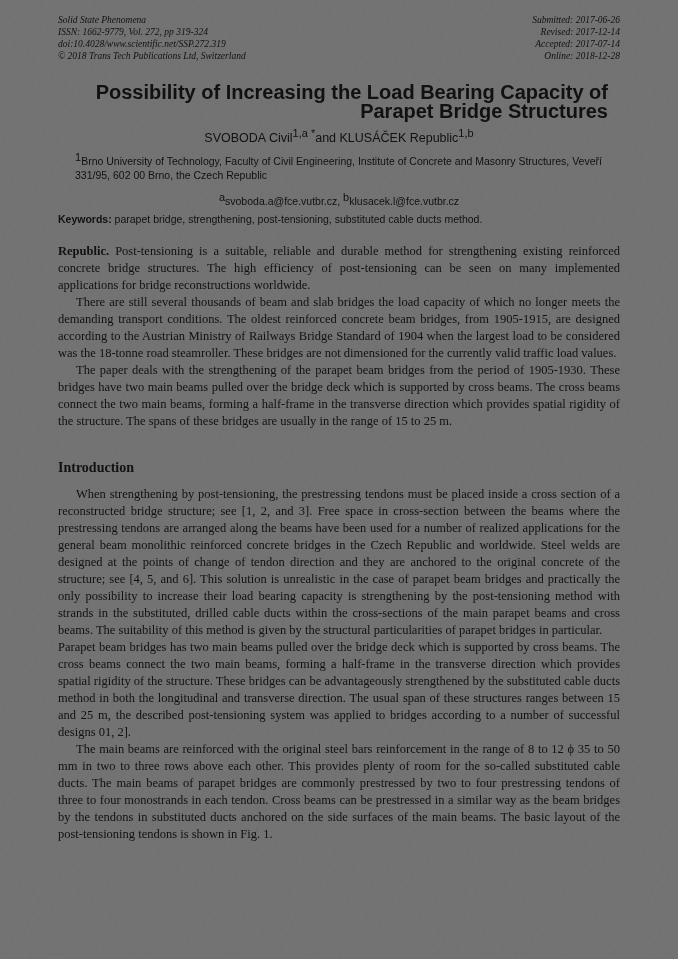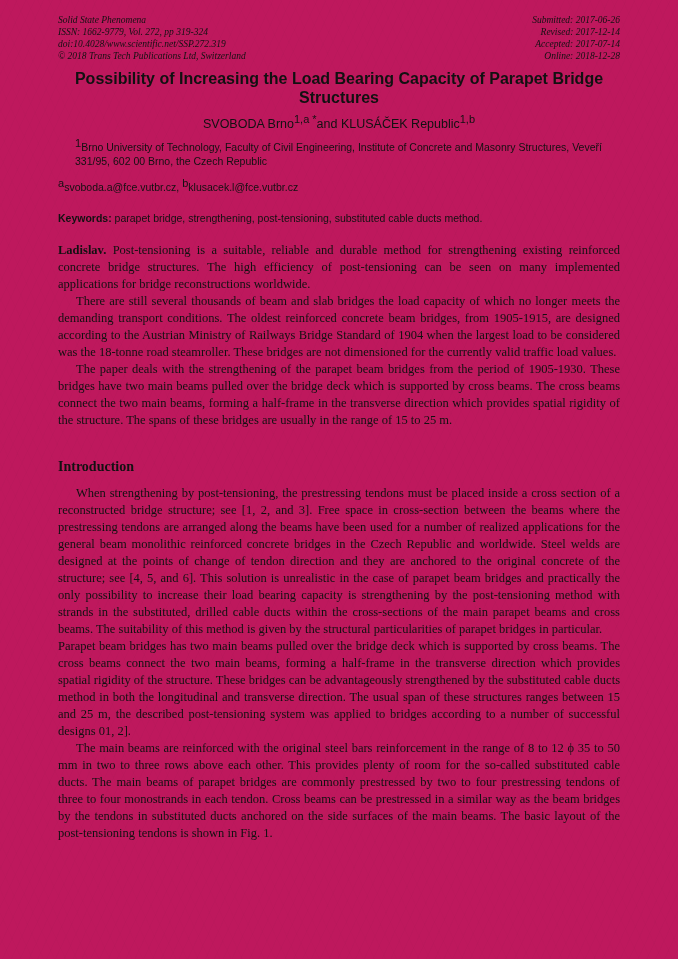--- a/index.html
+++ b/index.html
@@ -1,20 +1,20 @@
 <!DOCTYPE html>
 <html><head>
 <meta charset="utf-8">
 <style>
   * { margin: 0; padding: 0; box-sizing: border-box; }
   html, body { background: #e8e8e8; }
   .page {
     width: 678px;
     height: 959px;
-    background: #be185d;
+    background: #737373;
     position: relative;
     overflow: hidden;
     font-family: "Liberation Serif", "DejaVu Serif", serif;
     color: #111111;
   }
   
   .page::before {
     content: "";
     position: absolute;
     inset: 0;
@@ -32,25 +32,25 @@
     display: flex;
     justify-content: space-between;
     font-style: italic;
     font-size: 9.5px;
     line-height: 12px;
   }
   .pub-header .right { text-align: right; }
   .pub-header div span { display: block; }
   
   .title {
-    margin-top: 7px;
-    text-align: center;
+    margin-top: 21px;
+    text-align: right;
     font-family: "Liberation Sans", "DejaVu Sans", sans-serif;
     font-weight: bold;
-    font-size: 16px;
+    font-size: 20px;
     line-height: 19px;
     padding: 0 12px;
   }
   .authors {
     margin-top: 9px;
     text-align: center;
     font-family: "Liberation Sans", "DejaVu Sans", sans-serif;
     font-size: 12.5px;
     line-height: 17px;
   }
@@ -64,27 +64,27 @@
     text-align: left;
     font-family: "Liberation Sans", "DejaVu Sans", sans-serif;
     font-size: 10.5px;
     line-height: 14px;
     max-width: 528px;
     margin-left: auto;
     margin-right: auto;
   }
   .emails {
     margin-top: 12px;
-    text-align: left;
+    text-align: center;
     font-family: "Liberation Sans", "DejaVu Sans", sans-serif;
     font-size: 10.5px;
     line-height: 14px;
   }
   .keywords {
-    margin-top: 17px;
+    margin-top: 4px;
     font-family: "Liberation Sans", "DejaVu Sans", sans-serif;
     font-size: 10.5px;
     line-height: 14px;
   }
   .keywords .kw-label { font-weight: bold; }
   
   .body-p {
     font-size: 12.5px;
     line-height: 17px;
     text-align: justify;
@@ -116,30 +116,30 @@
       <div class="right">
         <span>Submitted: 2017-06-26</span>
         <span>Revised: 2017-12-14</span>
         <span>Accepted: 2017-07-14</span>
         <span>Online: 2018-12-28</span>
       </div>
     </div>
 
     <h1 class="title">Possibility of Increasing the Load Bearing Capacity of Parapet Bridge Structures</h1>
 
-    <div class="authors"><span>SVOBODA Brno</span><sup>1,a *</sup><span>and KLUSÁČEK Republic</span><sup>1,b</sup></div>
+    <div class="authors"><span>SVOBODA Civil</span><sup>1,a *</sup><span>and KLUSÁČEK Republic</span><sup>1,b</sup></div>
 
     <div class="affiliation"><sup>1</sup><span>Brno University of Technology, Faculty of Civil Engineering, Institute of Concrete and Masonry Structures, Veveří 331/95, 602 00 Brno, the Czech Republic</span></div>
 
     <div class="emails"><sup>a</sup><span>svoboda.a@fce.vutbr.cz, </span><sup>b</sup><span>klusacek.l@fce.vutbr.cz</span></div>
 
     <div class="keywords"><span class="kw-label">Keywords:</span><span> parapet bridge, strengthening, post-tensioning, substituted cable ducts method.</span></div>
 
     <div class="abstract-block">
-      <p class="body-p"><span class="lead-label">Ladislav.</span><span> Post-tensioning is a suitable, reliable and durable method for strengthening existing reinforced concrete bridge structures. The high efficiency of post-tensioning can be seen on many implemented applications for bridge reconstructions worldwide.</span></p>
+      <p class="body-p"><span class="lead-label">Republic.</span><span> Post-tensioning is a suitable, reliable and durable method for strengthening existing reinforced concrete bridge structures. The high efficiency of post-tensioning can be seen on many implemented applications for bridge reconstructions worldwide.</span></p>
       <p class="body-p indent">There are still several thousands of beam and slab bridges the load capacity of which no longer meets the demanding transport conditions. The oldest reinforced concrete beam bridges, from 1905-1915, are designed according to the Austrian Ministry of Railways Bridge Standard of 1904 when the largest load to be considered was the 18-tonne road steamroller. These bridges are not dimensioned for the currently valid traffic load values.</p>
       <p class="body-p indent">The paper deals with the strengthening of the parapet beam bridges from the period of 1905-1930. These bridges have two main beams pulled over the bridge deck which is supported by cross beams. The cross beams connect the two main beams, forming a half-frame in the transverse direction which provides spatial rigidity of the structure. The spans of these bridges are usually in the range of 15 to 25 m.</p>
     </div>
 
     <h2 class="section-heading">Introduction</h2>
     <p class="body-p indent">When strengthening by post-tensioning, the prestressing tendons must be placed inside a cross section of a reconstructed bridge structure; see [1, 2, and 3]. Free space in cross-section between the beams where the prestressing tendons are arranged along the beams have been used for a number of realized applications for the general beam monolithic reinforced concrete bridges in the Czech Republic and worldwide. Steel welds are designed at the points of change of tendon direction and they are anchored to the original concrete of the structure; see [4, 5, and 6]. This solution is unrealistic in the case of parapet beam bridges and practically the only possibility to increase their load bearing capacity is strengthening by the post-tensioning method with strands in the substituted, drilled cable ducts within the cross-sections of the main parapet beams and cross beams. The suitability of this method is given by the structural particularities of parapet bridges in particular.</p>
 
     <p class="body-p">Parapet beam bridges has two main beams pulled over the bridge deck which is supported by cross beams. The cross beams connect the two main beams, forming a half-frame in the transverse direction which provides spatial rigidity of the structure. These bridges can be advantageously strengthened by the substituted cable ducts method in both the longitudinal and transverse direction. The usual span of these structures ranges between 15 and 25 m, the described post-tensioning system was applied to bridges according to a number of successful designs 01, 2].</p>
     <p class="body-p indent">The main beams are reinforced with the original steel bars reinforcement in the range of 8 to 12 ϕ 35 to 50 mm in two to three rows above each other. This provides plenty of room for the so-called substituted cable ducts. The main beams of parapet bridges are commonly prestressed by two to four prestressing tendons of three to four monostrands in each tendon. Cross beams can be prestressed in a similar way as the beam bridges by the tendons in substituted ducts anchored on the side surfaces of the main beams. The basic layout of the post-tensioning tendons is shown in Fig. 1.</p>
 

